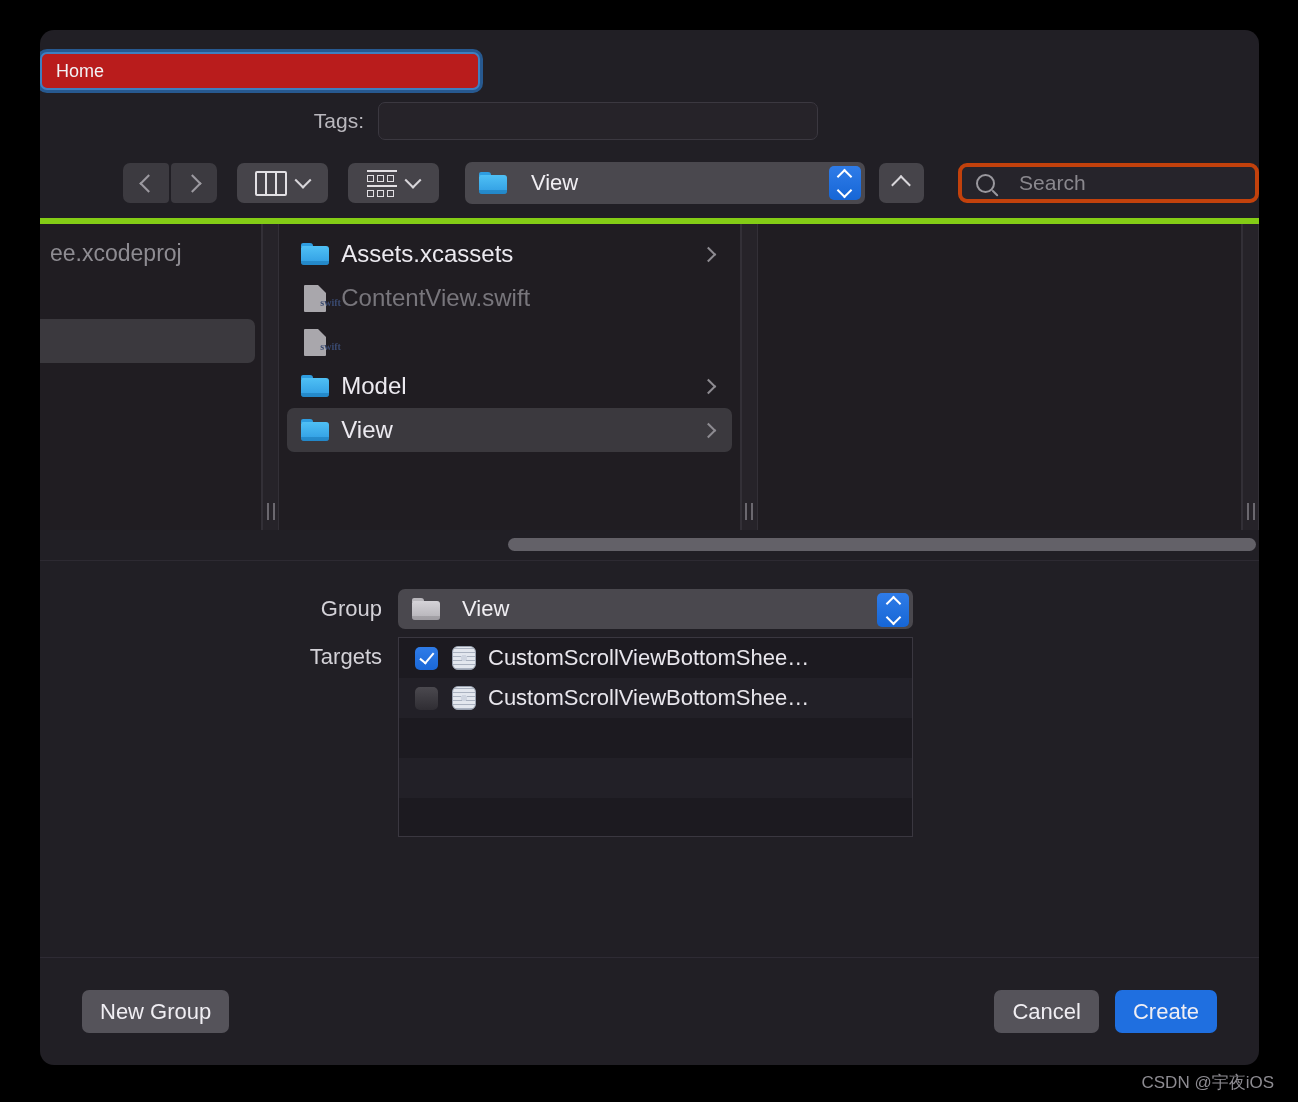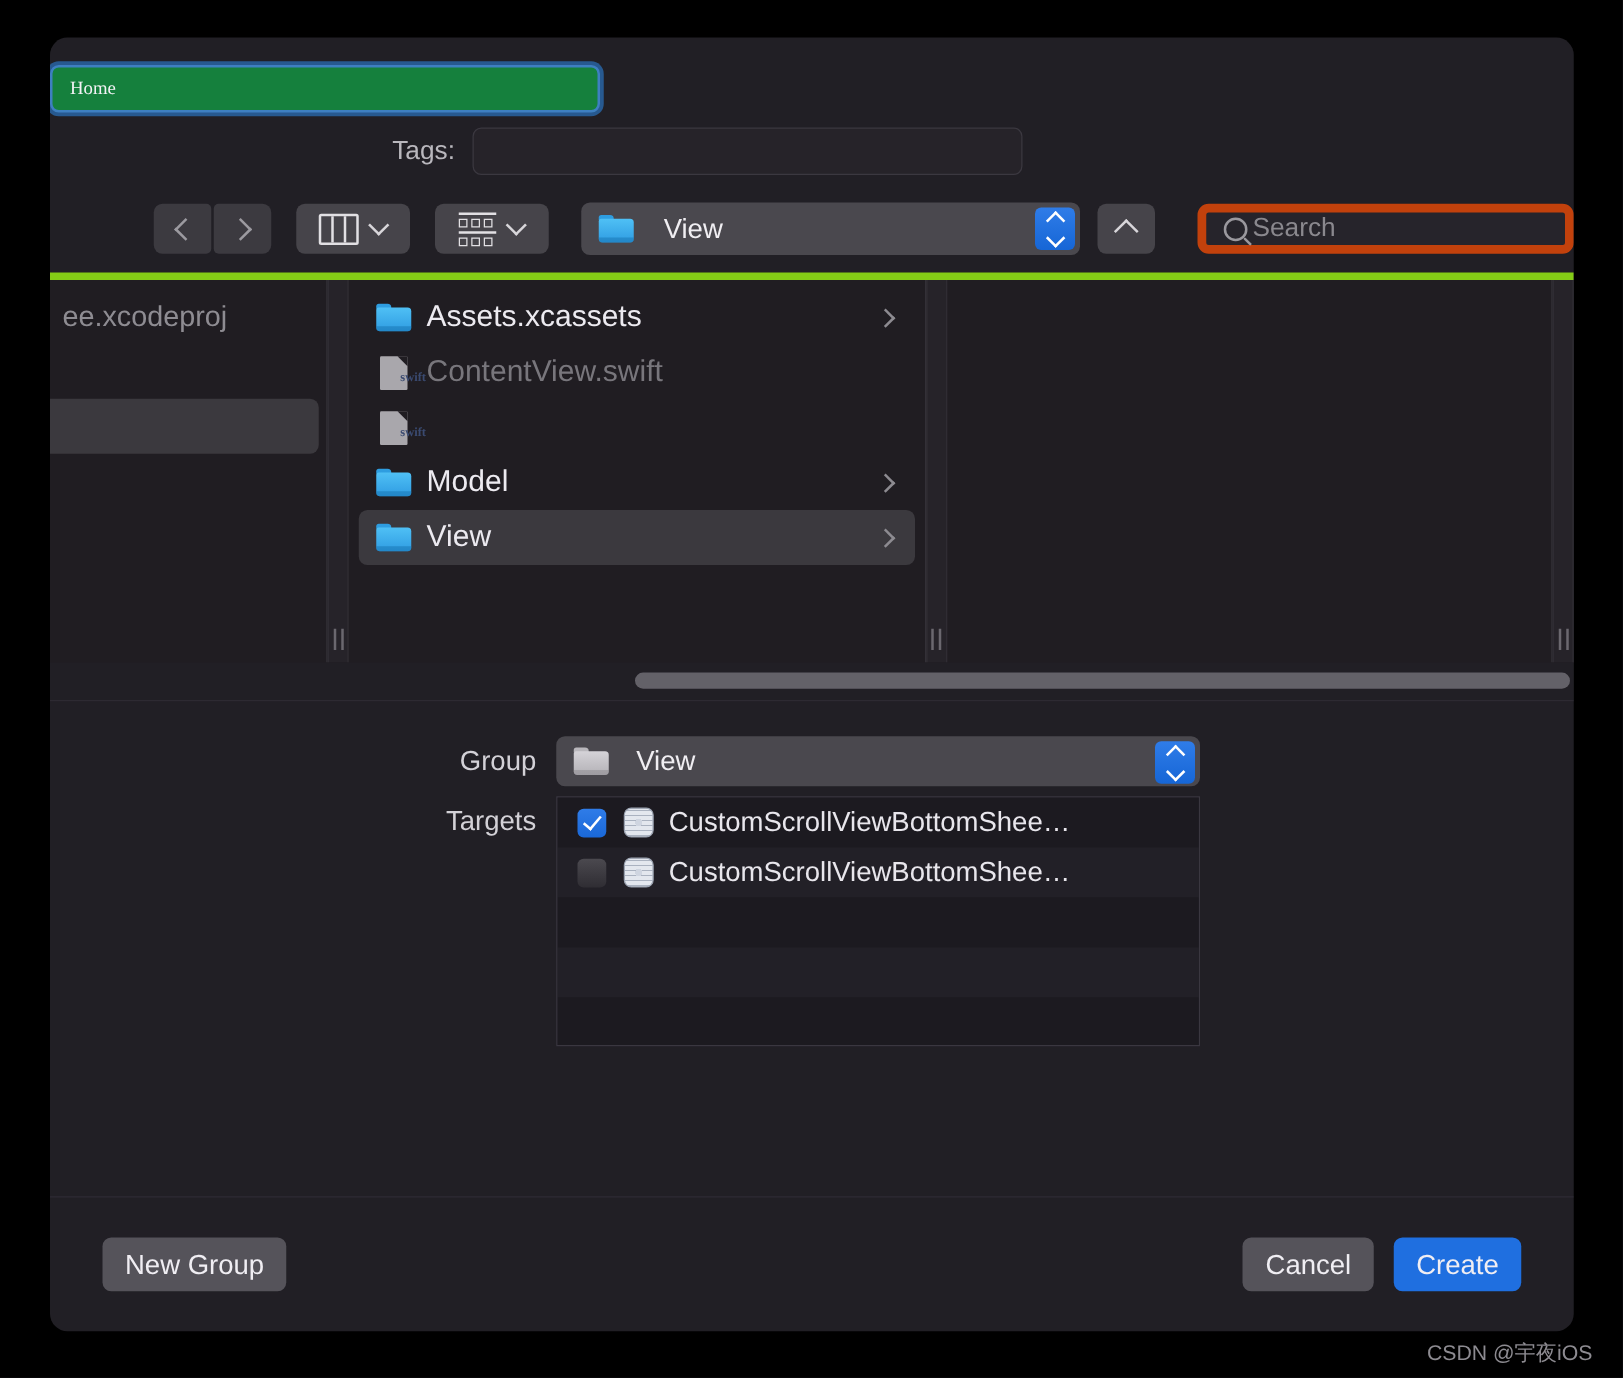--- a/index.html
+++ b/index.html
@@ -38,31 +38,30 @@
     text-align: right;
     padding-right: 14px;
     color: #b9b7bd;
     font-size: 21px;
     box-sizing: border-box;
   }
   .field-wrap { position: relative; }
   .saveas-field {
     width: 440px;
     height: 38px;
-    background: #15803d;
+    background: #b91c1c;
     border: 2px solid #3e7fc1;
     border-radius: 7px;
     box-shadow: 0 0 0 3px rgba(42,110,180,0.75);
     display: flex;
     align-items: center;
     padding: 0 14px;
     box-sizing: border-box;
     color: #f2f2f5;
-    font-size: 15px;
-    font-family: Liberation Serif, serif;
+    font-size: 18px;
   }
   .tags-field {
     width: 440px;
     height: 38px;
     background: #262329;
     border: 1px solid #3b3840;
     border-radius: 7px;
     box-sizing: border-box;
   }
 
@@ -200,27 +199,27 @@
     border-right: 2.6px solid #d8d6da;
     transform: rotate(-45deg);
     margin-top: 4px;
   }
 
   .search-field {
     margin-left: 34px;
     width: 304px;
     height: 40px;
     background: #26242b;
-    border: 7px solid #c2410c;
+    border: 4px solid #c2410c;
     border-radius: 9px;
     display: flex;
     align-items: center;
     padding: 0 14px;
     box-sizing: border-box;
-    gap: 4px;
+    gap: 24px;
   }
   .mag {
     width: 15px; height: 15px;
     border: 2.4px solid #9a989e;
     border-radius: 50%;
     position: relative;
     flex: none;
   }
   .mag::after {
     content: "";
@@ -385,21 +384,21 @@
     width: 748px;
     height: 13px;
     background: #636168;
     border-radius: 7px;
   }
 
   
   .lower { padding-top: 28px; }
   .lrow { display: flex; align-items: flex-start; margin-bottom: 8px; }
   .llabel {
-    width: 405px;
+    width: 358px;
     text-align: right;
     padding-right: 16px;
     color: #d3d1d7;
     font-size: 22px;
     box-sizing: border-box;
     line-height: 40px;
   }
   .group-popup {
     width: 515px;
     height: 40px;

